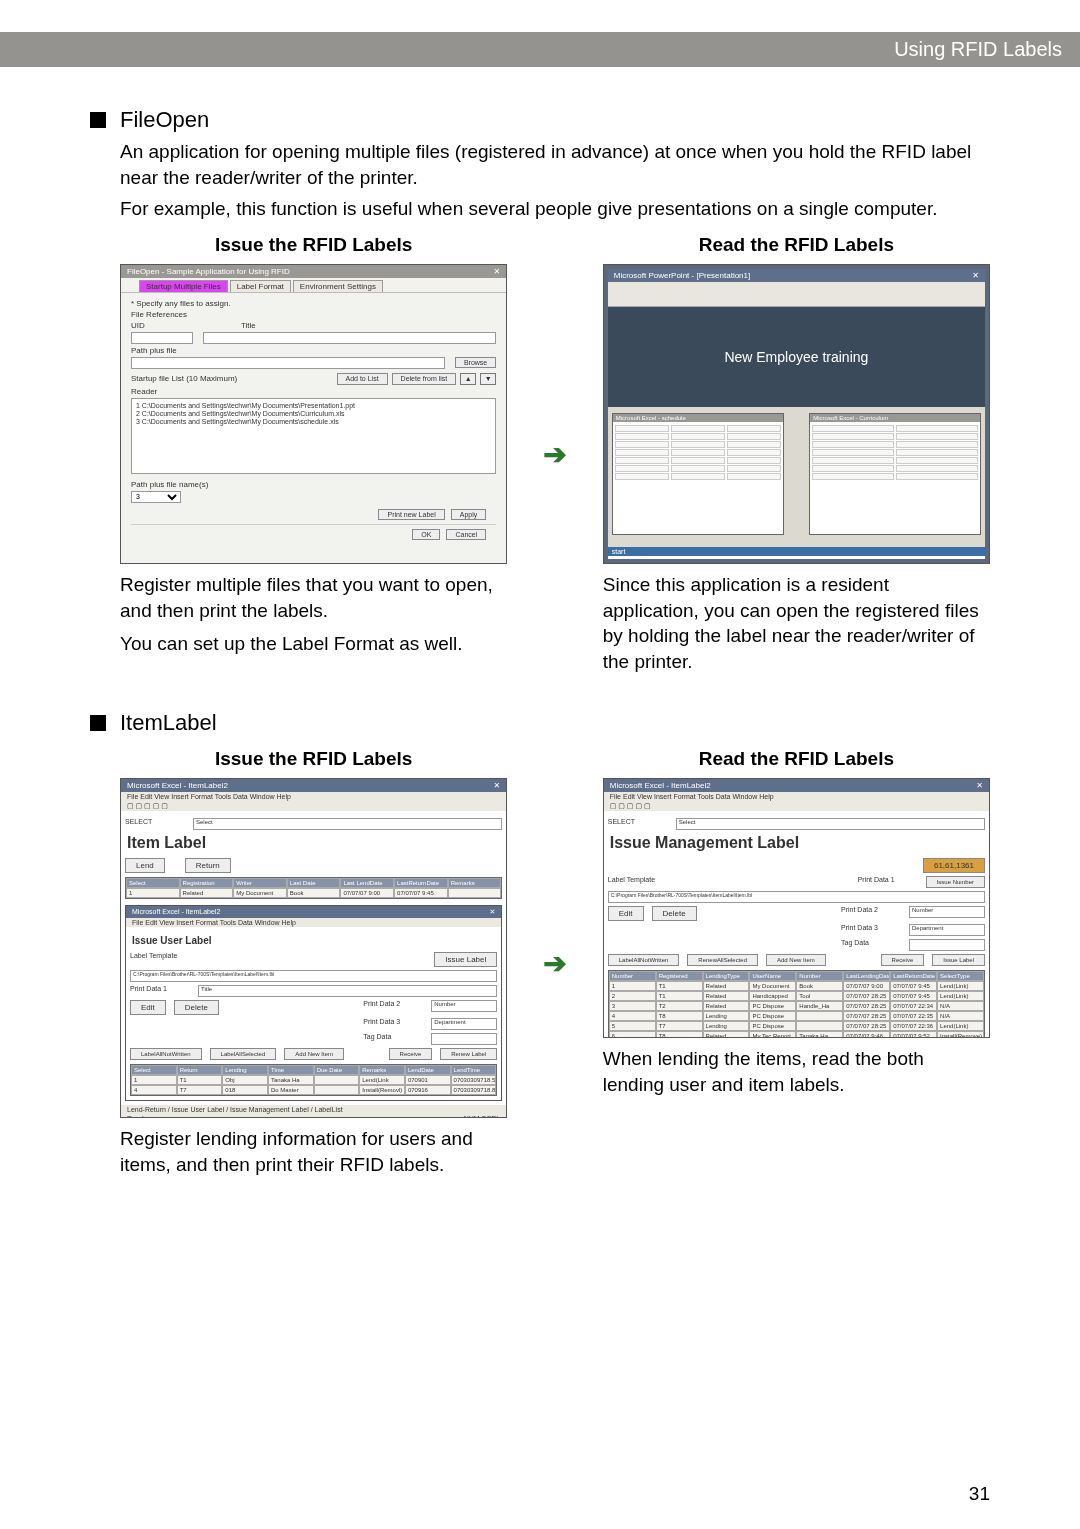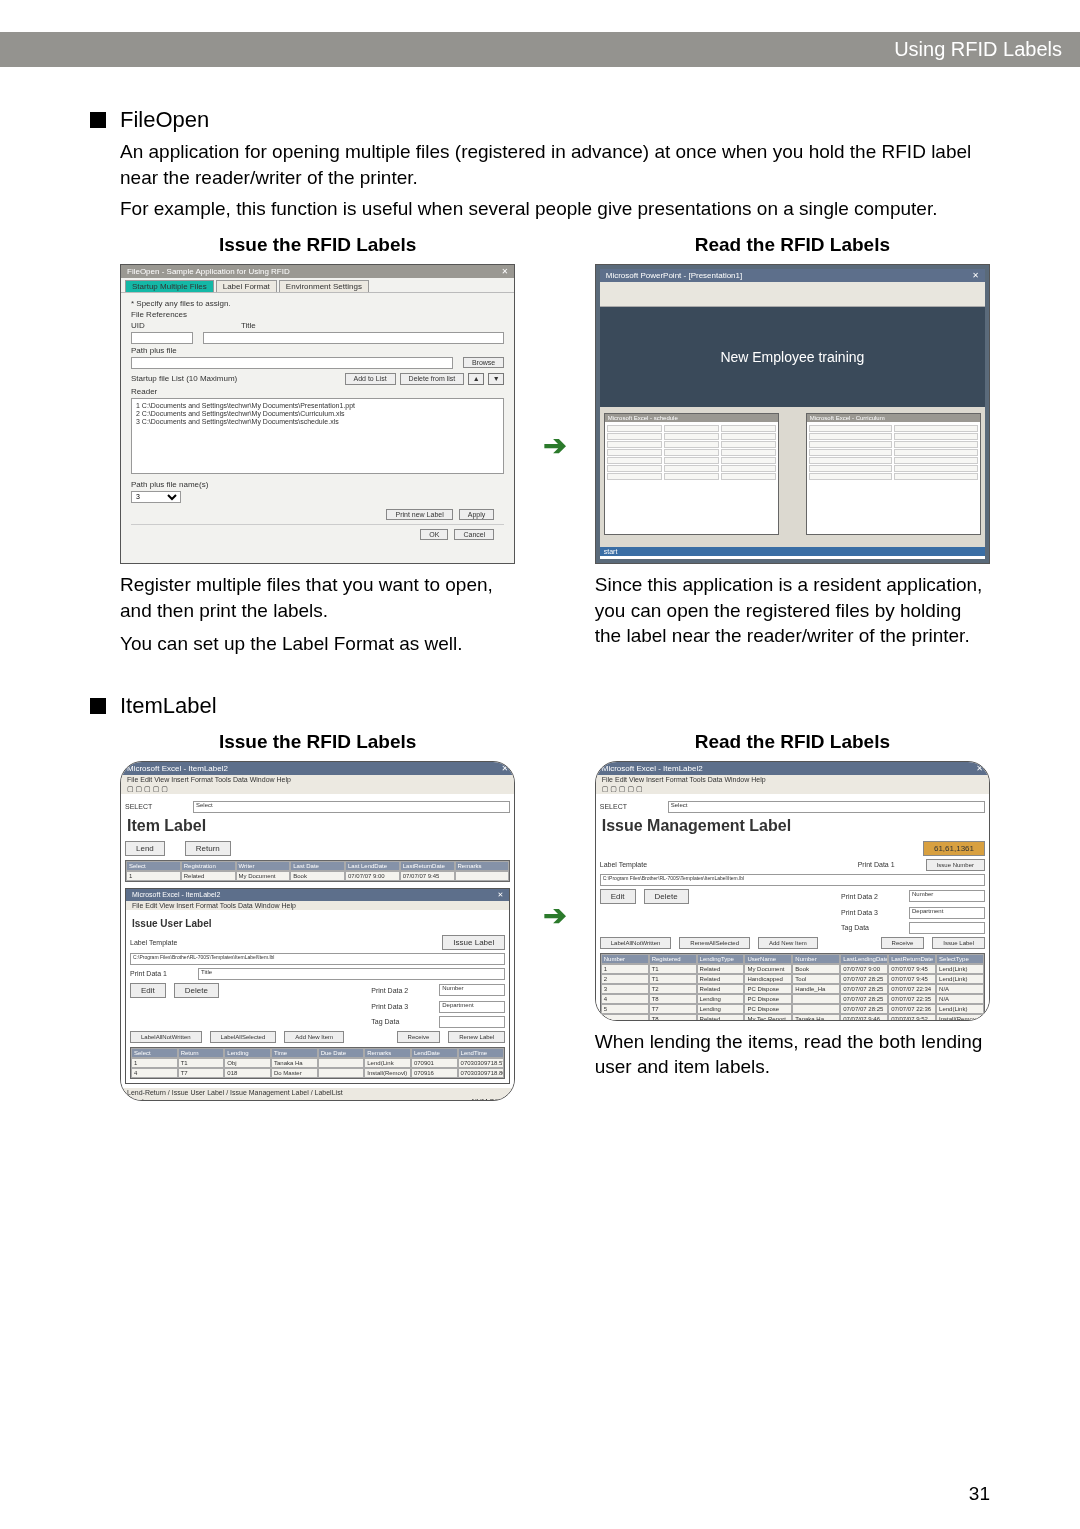--- a/index.html
+++ b/index.html
@@ -42,21 +42,21 @@
     font-size: 22px;
   }
   .body-text {
     font-size: 19px;
     line-height: 1.35;
     margin-left: 30px;
     margin-bottom: 6px;
   }
   .columns {
     display: flex;
-    gap: 28px;
+    gap: 36px;
     margin-left: 30px;
     margin-top: 12px;
     align-items: flex-start;
   }
   .col {
     flex: 1;
   }
   .col .caption-title {
     font-weight: bold;
     font-size: 19px;
@@ -97,21 +97,21 @@
     border-bottom: 1px solid #bbb;
     padding: 2px 4px 0 4px;
     gap: 2px;
   }
   .fo-tab {
     border: 1px solid #999;
     border-bottom: none;
     padding: 1px 6px;
     background: #ece9e1;
   }
-  .fo-tab.active { background: #14b8a6; }
+  .fo-tab.active { background: #d946ef; margin-left: 14px; }
   .fo-body { padding: 4px 10px; }
   .fo-label { margin: 2px 0; }
   .fo-row { display: flex; gap: 10px; margin: 2px 0; align-items: center; }
   .fo-input {
     border: 1px solid #999;
     background: #fff;
     height: 10px;
     flex: 1;
   }
   .fo-btn {
@@ -151,31 +151,31 @@
   }
   .mini-win {
     position:absolute; border:1px solid #666; background:#fff;
     width:45%; height:120px; font-size:5px;
   }
   .mini-win .mw-title { background:#9a9892; color:#fff; padding:1px 3px; font-size:6px;}
   .mini-win .mw-body { padding:2px; }
   .mini-row { display:flex; gap:2px; margin:1px 0;}
   .mini-cell { border:1px solid #ccc; height:5px; flex:1; background:#f7f7f4;}
   
-  .xl { height: 340px; border-radius: 22px; }
+  .xl { height: 340px; }
   .xl-title {
     background: #5d6f8b; color:#fff; padding:2px 6px;
     display:flex; justify-content:space-between;
   }
   .xl-menu { background:#ece9e1; padding:1px 6px; font-size:7px; }
   .xl-toolbar { background:#ece9e1; padding:1px 6px; font-size:7px; display:flex; gap:4px;}
   .xl-sheet { background:#fff; padding:4px; }
   .xl-head { font-weight:bold; font-size:16px; margin:4px 0 6px 2px;}
   .xl-btn { border:1px solid #888; background:#eee; padding:2px 10px; font-size:8px;}
-  .xl-row { display:flex; gap:8px; margin:3px 0; align-items:center;}
+  .xl-row { display:flex; gap:8px; margin:3px 0; align-items:flex-start;}
   .xl-field-label { width:60px; font-size:7px;}
   .xl-field { border:1px solid #999; background:#fff; height:10px; flex:1; font-size:6px; padding:0 2px;}
   .xl-table { border:1px solid #666; margin-top:4px; font-size:6px;}
   .xl-tr { display:flex;}
   .xl-th, .xl-td {
     border:1px solid #aaa; padding:1px 2px; flex:1; overflow:hidden;
     white-space:nowrap; background:#f4f3ee;
   }
   .xl-th { background:#8592a8; color:#fff;}
   .xl-subwin {
@@ -507,20 +507,21 @@
         </div>
         <div class="xl-status">
           <span>Lend-Return / Issue User Label / Issue Management Label / LabelList</span>
         </div>
         <div class="xl-status">
           <span>Ready</span>
           <span>NUM  SCRL</span>
         </div>
       </div>
 
+      <div class="caption">Register lending information for users and items, and then print their RFID labels.</div>
     </div>
 
     <div class="arrow">➔</div>
 
     <div class="col">
       <div class="caption-title">Read the RFID Labels</div>
 
       <div class="screenshot xl" style="height:260px;">
         <div class="xl-title">
           <span>Microsoft Excel - ItemLabel2</span>

